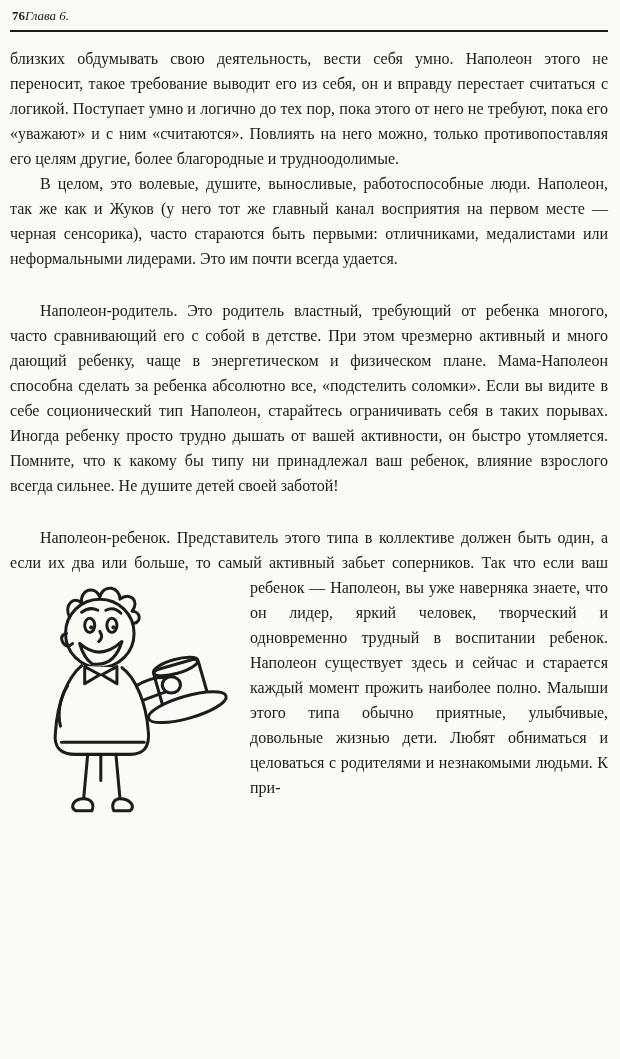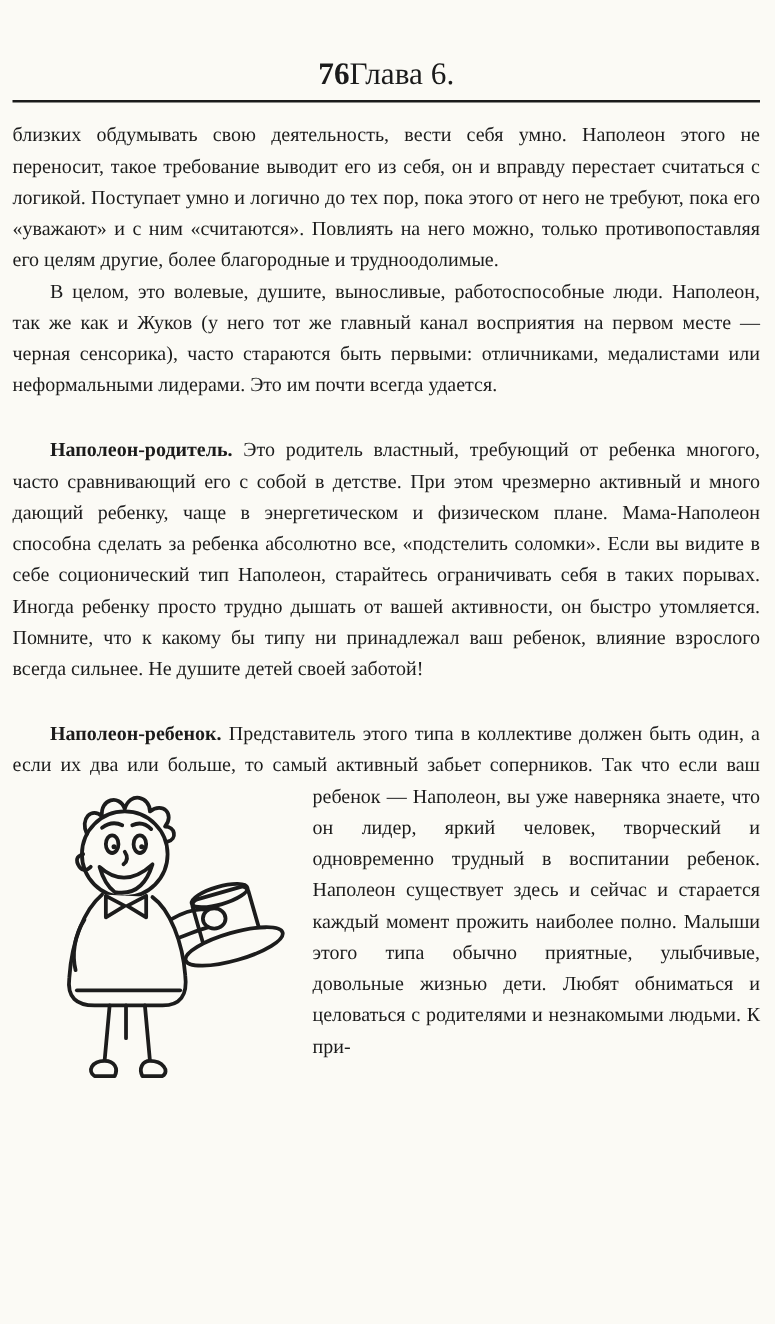--- a/index.html
+++ b/index.html
@@ -15,30 +15,30 @@
     overflow: hidden;
   }
   .page {
     box-sizing: border-box;
     width: 620px;
     height: 1059px;
     padding: 8px 12px 0 10px;
   }
   .running-head {
     display: flex;
-    justify-content: center;
+    justify-content: flex-start;
     align-items: baseline;
-    font-size: 25px;
+    font-size: 13px;
     padding: 0 2px 6px 2px;
-    margin-top: 38px;
   }
   .page-number {
     font-weight: bold;
   }
   .chapter-ref {
+    font-style: italic;
   }
   .head-rule {
     border: none;
     border-top: 2px solid #1b1b1b;
     margin: 0 0 14px 0;
   }
   .body-text {
     font-size: 16px;
     line-height: 25px;
     text-align: justify;
@@ -46,21 +46,21 @@
   .body-text p {
     margin: 0;
   }
   .body-text p.indent {
     text-indent: 30px;
   }
   .body-text p.spaced {
     margin-top: 27px;
   }
   .lead {
-    font-weight: bold;
+    font-weight: normal;
   }
   .figure {
     float: left;
     width: 218px;
     height: 252px;
     margin: 6px 16px 2px 6px;
   }
   .figure svg {
     width: 100%;
     height: 100%;

